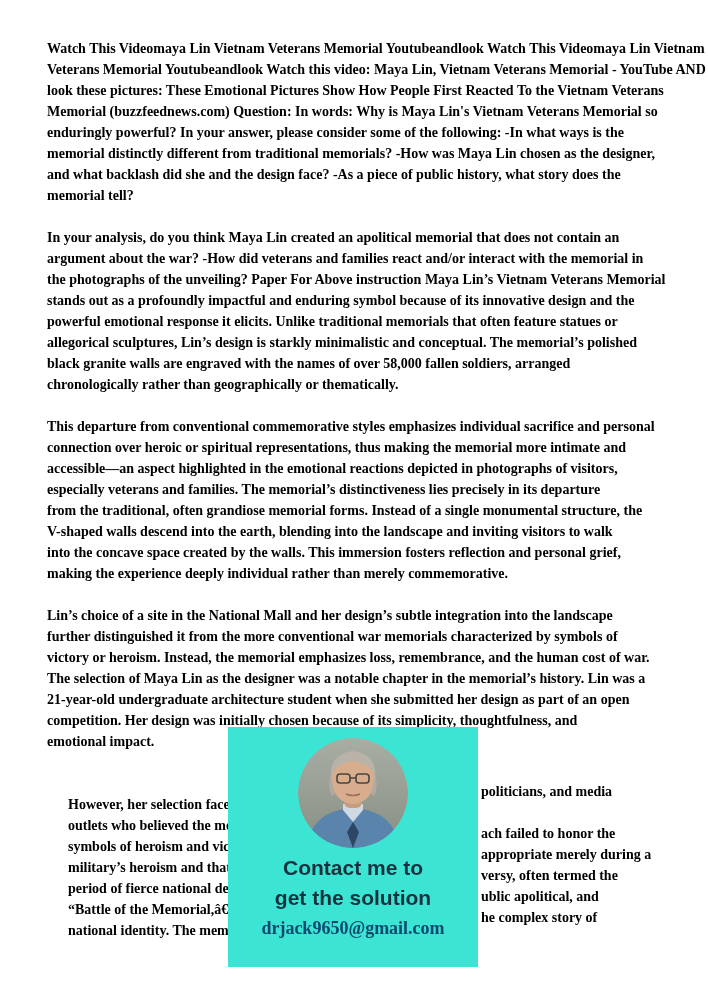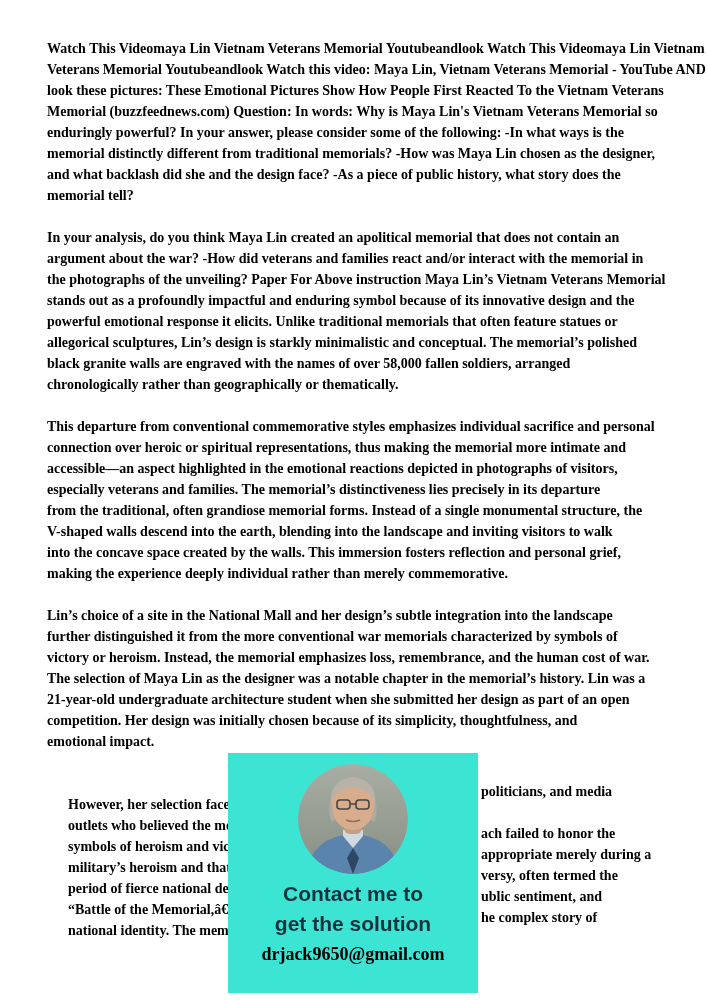--- a/index.html
+++ b/index.html
@@ -38,21 +38,21 @@
     white-space: pre;
   }
   .split-line .frag-right {
     position: absolute;
     left: 434px;
     top: 8px;
   }
   .overlay {
     position: absolute;
     left: 228px;
-    top: 753px;
+    top: 727px;
     width: 250px;
     height: 240px;
     background: #3CE4D4;
     z-index: 10;
     display: flex;
     flex-direction: column;
     align-items: center;
     box-sizing: border-box;
   }
   .photo {
@@ -134,21 +134,21 @@
     <div class="split-line">
       <span class="frag-left">military’s heroism and that her C</span>
       <span class="frag-right">appropriate merely during a</span>
     </div>
     <div class="split-line">
       <span class="frag-left">period of fierce national debate</span>
       <span class="frag-right">versy, often termed the</span>
     </div>
     <div class="split-line">
       <span class="frag-left">“Battle of the Memorial,â€ exem</span>
-      <span class="frag-right">ublic sentiment, and</span>
+      <span class="frag-right">ublic apolitical, and</span>
     </div>
     <div class="split-line">
       <span class="frag-left">national identity. The memorial</span>
       <span class="frag-right">he complex story of</span>
     </div>
   </div>
 </div>
 
 <div class="overlay" style="background: rgb(60, 228, 212);">
   <div class="photo">
@@ -184,14 +184,14 @@
         <line x1="52" y1="40" x2="58" y2="40" stroke="#4a4440" stroke-width="1.6"></line>
 
         <path d="M48 56 Q55 59 62 56" fill="none" stroke="#9a6f52" stroke-width="1.5"></path>
       </g>
     </svg>
   </div>
   <div class="overlay-heading" style="color: rgb(22, 50, 63);">
     <div>Contact me to</div>
     <div>get the solution</div>
   </div>
-  <div class="overlay-email" style="color: #000000;">drjack9650@gmail.com</div>
+  <div class="overlay-email" style="color: #0c4a6e;">drjack9650@gmail.com</div>
 </div>
 
 </body></html>

